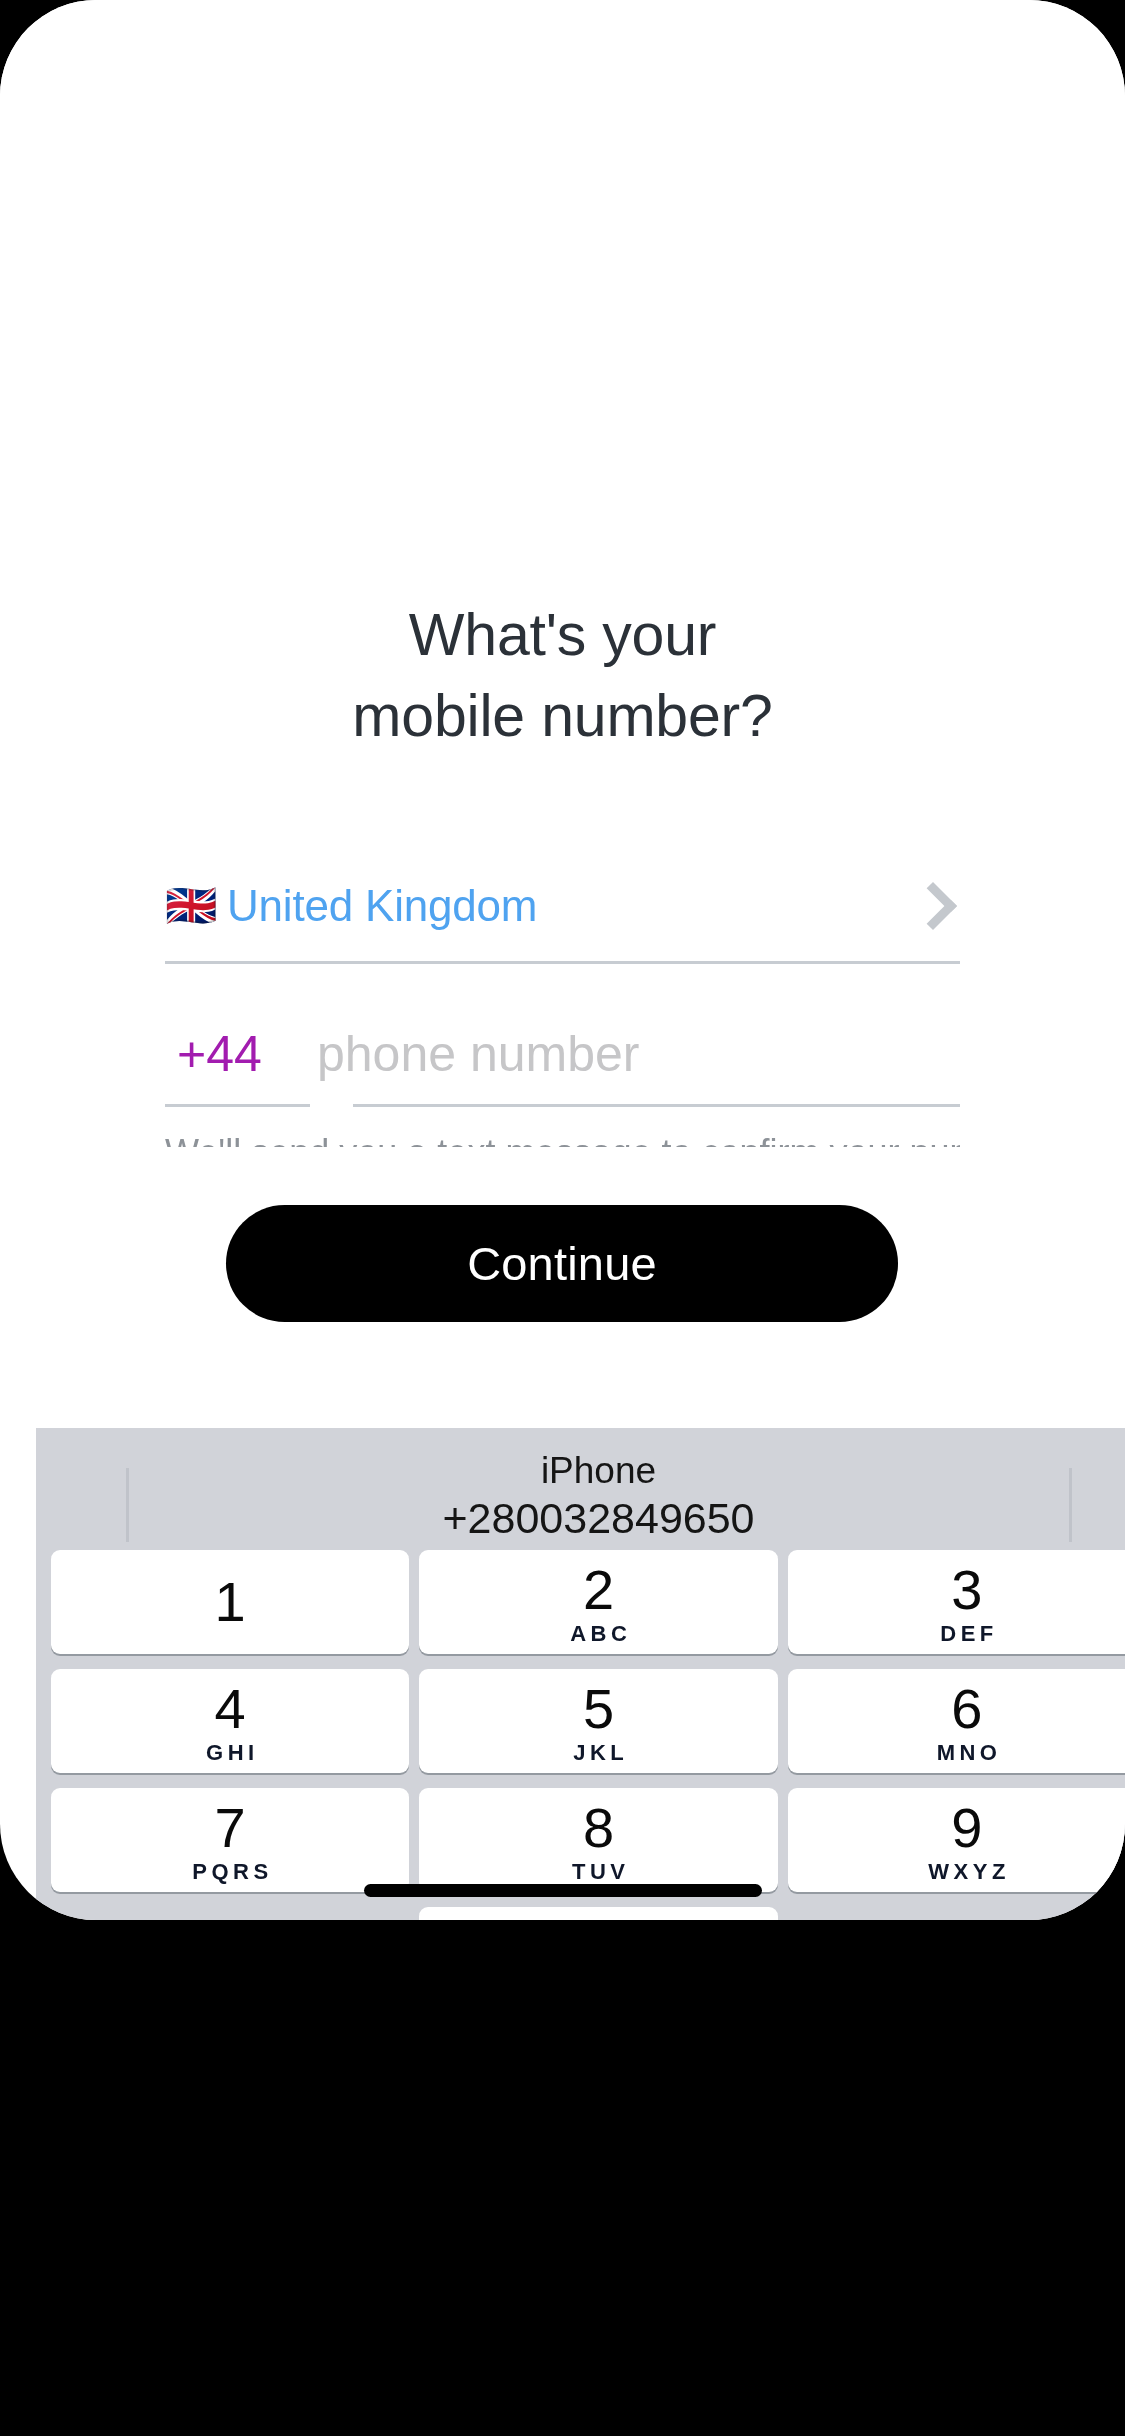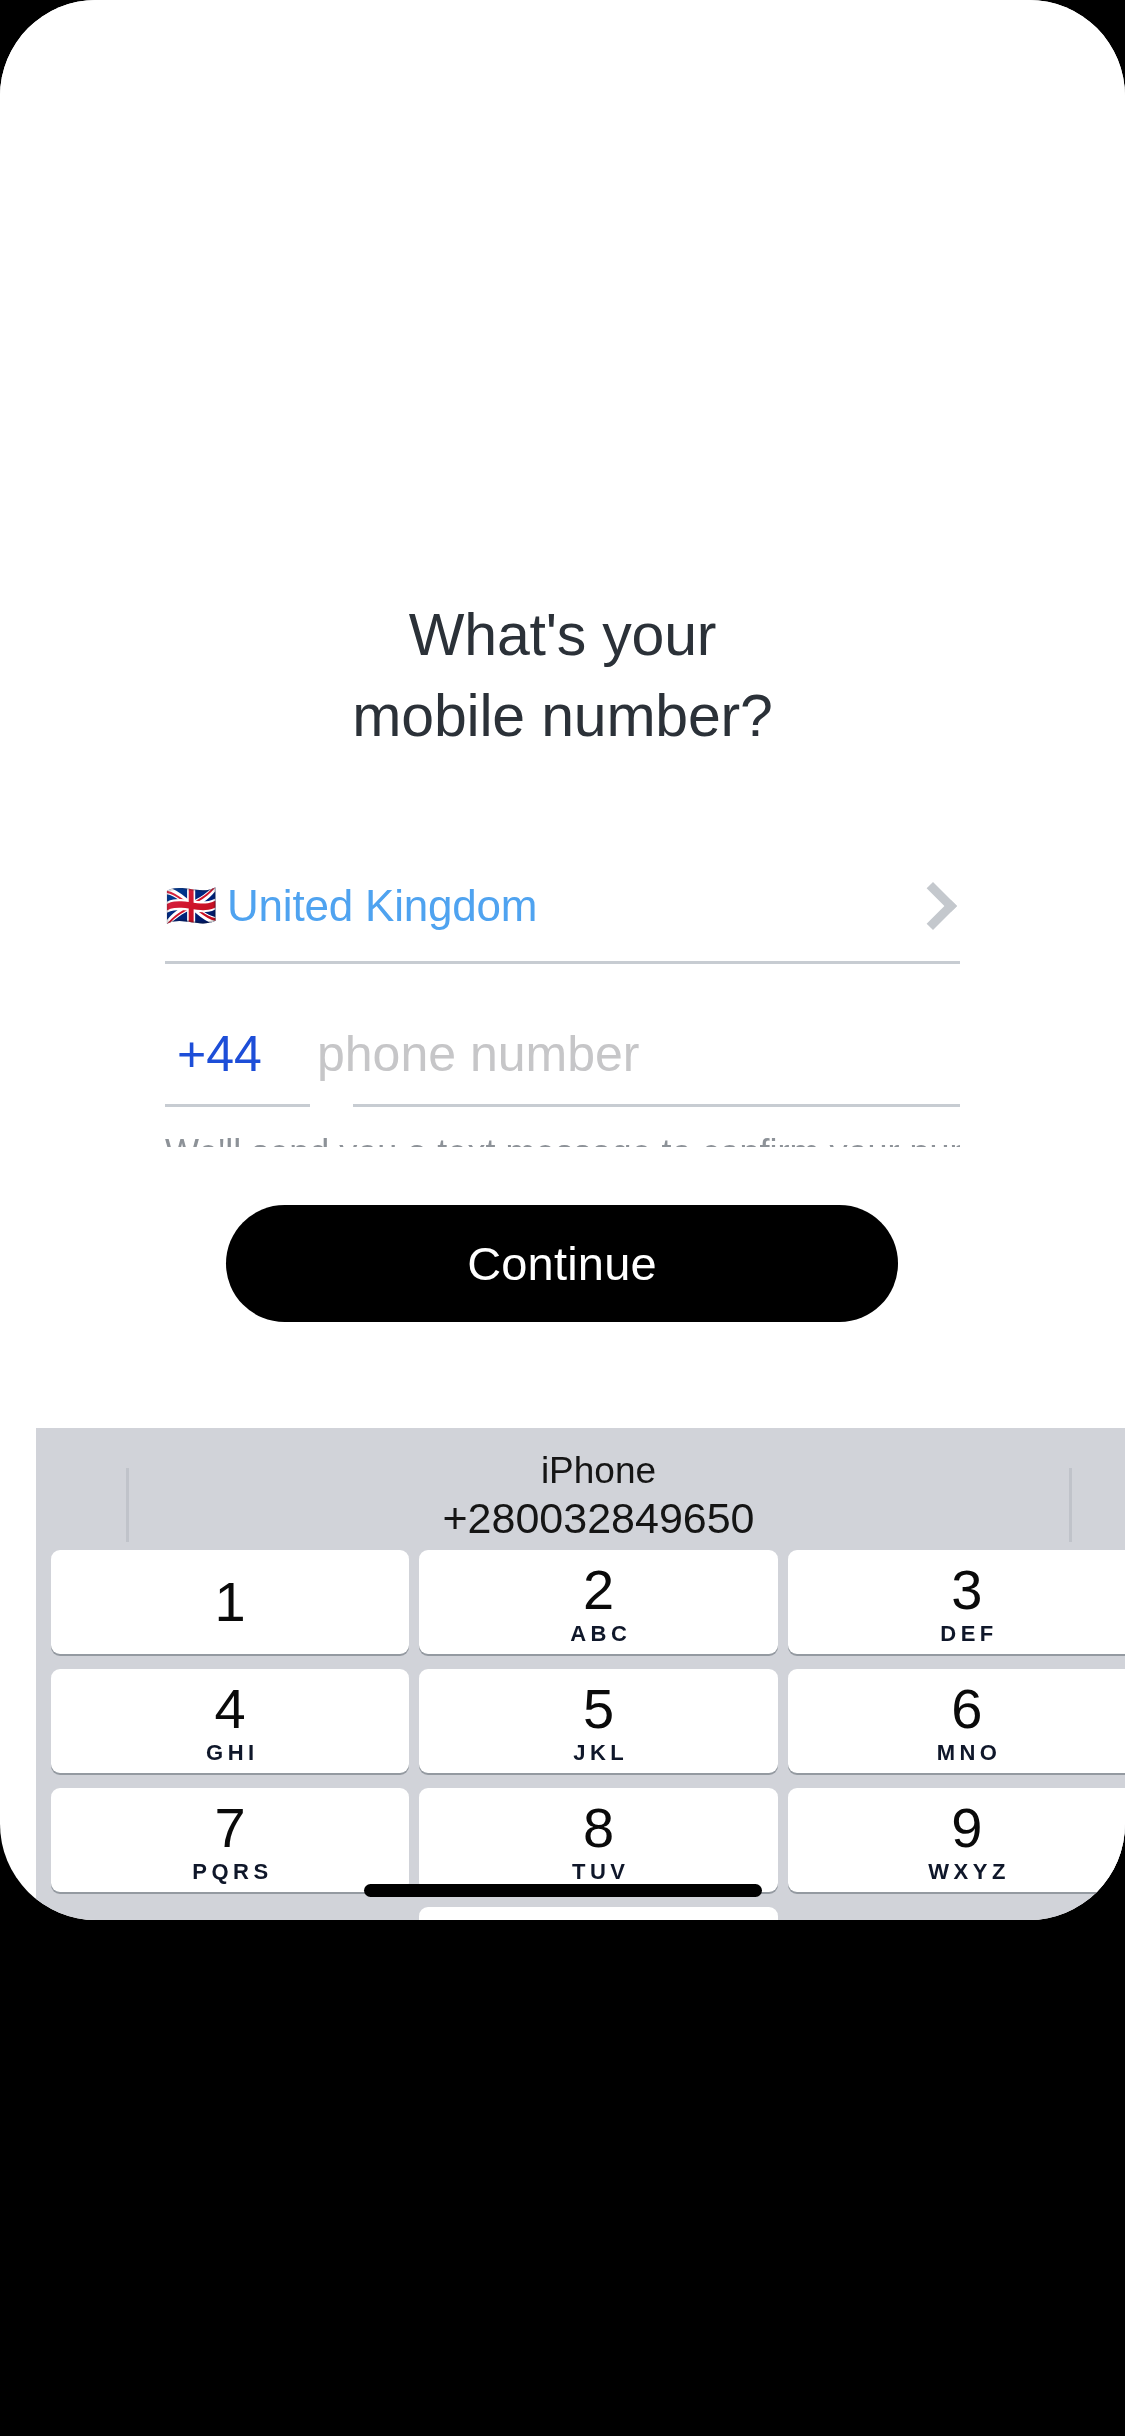--- a/index.html
+++ b/index.html
@@ -66,21 +66,21 @@
   }
 
   
   #phone-row {
     position:absolute; left:165px; top:1012px;
     width:795px; height:84px;
     display:flex; align-items:center;
   }
   #dial-code {
     width:145px;
-    color:#1d4ed8;
+    color:#a21caf;
     font-size:50px;
     line-height:1;
     font-weight:400;
     text-align:center;
   }
   #phone-input {
     flex:1;
     margin-left:43px;
     border:0; outline:0;
     background:transparent;

